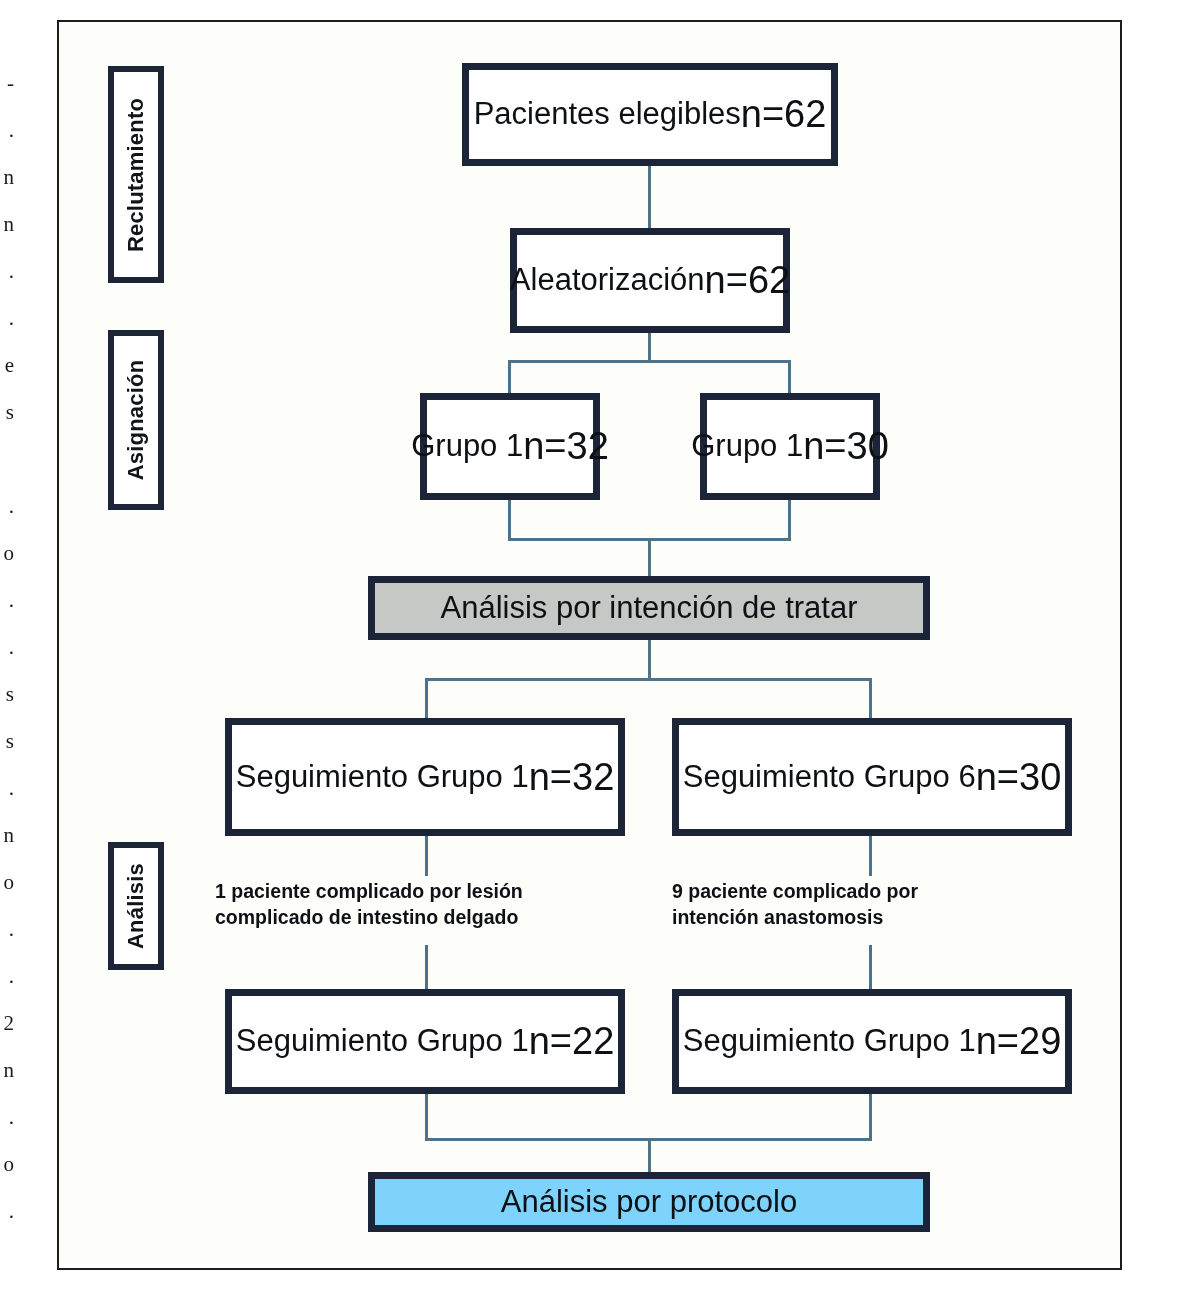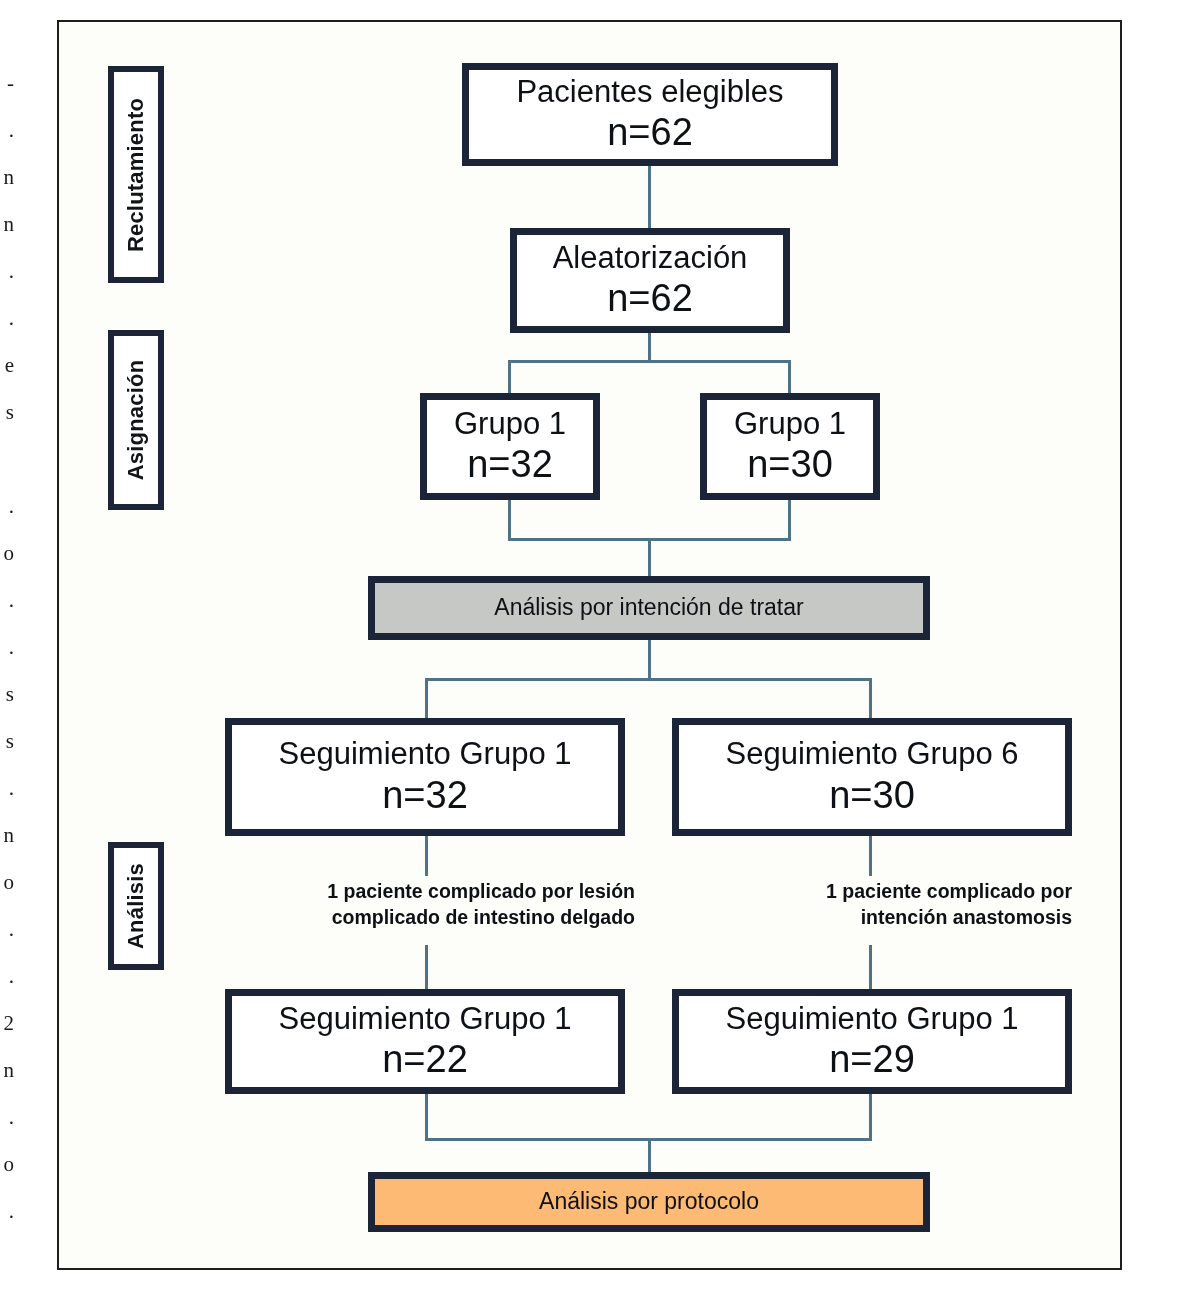--- a/index.html
+++ b/index.html
@@ -66,47 +66,47 @@
     letter-spacing: 0.2px;
   }
 
   
   .node {
     position: absolute;
     border: 7px solid #1b2537;
     background: #ffffff;
     box-sizing: border-box;
     display: flex;
-    flex-direction: column;
+    flex-direction: row;
     align-items: center;
     justify-content: center;
     text-align: center;
     color: #0d1014;
     z-index: 3;
   }
   .node .line1 {
     font-size: 31px;
     line-height: 1.18;
     white-space: nowrap;
   }
   .node .line2 {
     font-size: 38px;
     line-height: 1.18;
     white-space: nowrap;
   }
   .node.bar .line1 {
-    font-size: 23px;
+    font-size: 31px;
   }
   .node.fill-gray { background: #c6c8c5; }
-  .node.fill-blue { background: #fdba74; }
+  .node.fill-blue { background: #7dd3fc; }
 
   
   .annotation {
     position: absolute;
-    text-align: right;
+    text-align: left;
     font-size: 19.5px;
     font-weight: 600;
     line-height: 1.35;
     color: #0d1014;
     z-index: 3;
   }
 
   
   .conn {
     position: absolute;
@@ -254,17 +254,17 @@
   <div class="node bar fill-blue" style="left:368px; top:1172px; width:562px; height:60px;">
     <div class="line1">Análisis por protocolo</div>
   </div>
 
   <div class="annotation" style="left:215px; top:878px; width:420px;">
     <div>1 paciente complicado por lesión</div>
     <div>complicado de intestino delgado</div>
   </div>
 
   <div class="annotation" style="left:672px; top:878px; width:400px;">
-    <div>1 paciente complicado por</div>
+    <div>9 paciente complicado por</div>
     <div>intención anastomosis</div>
   </div>
 
 </div>
 
 </body></html>

